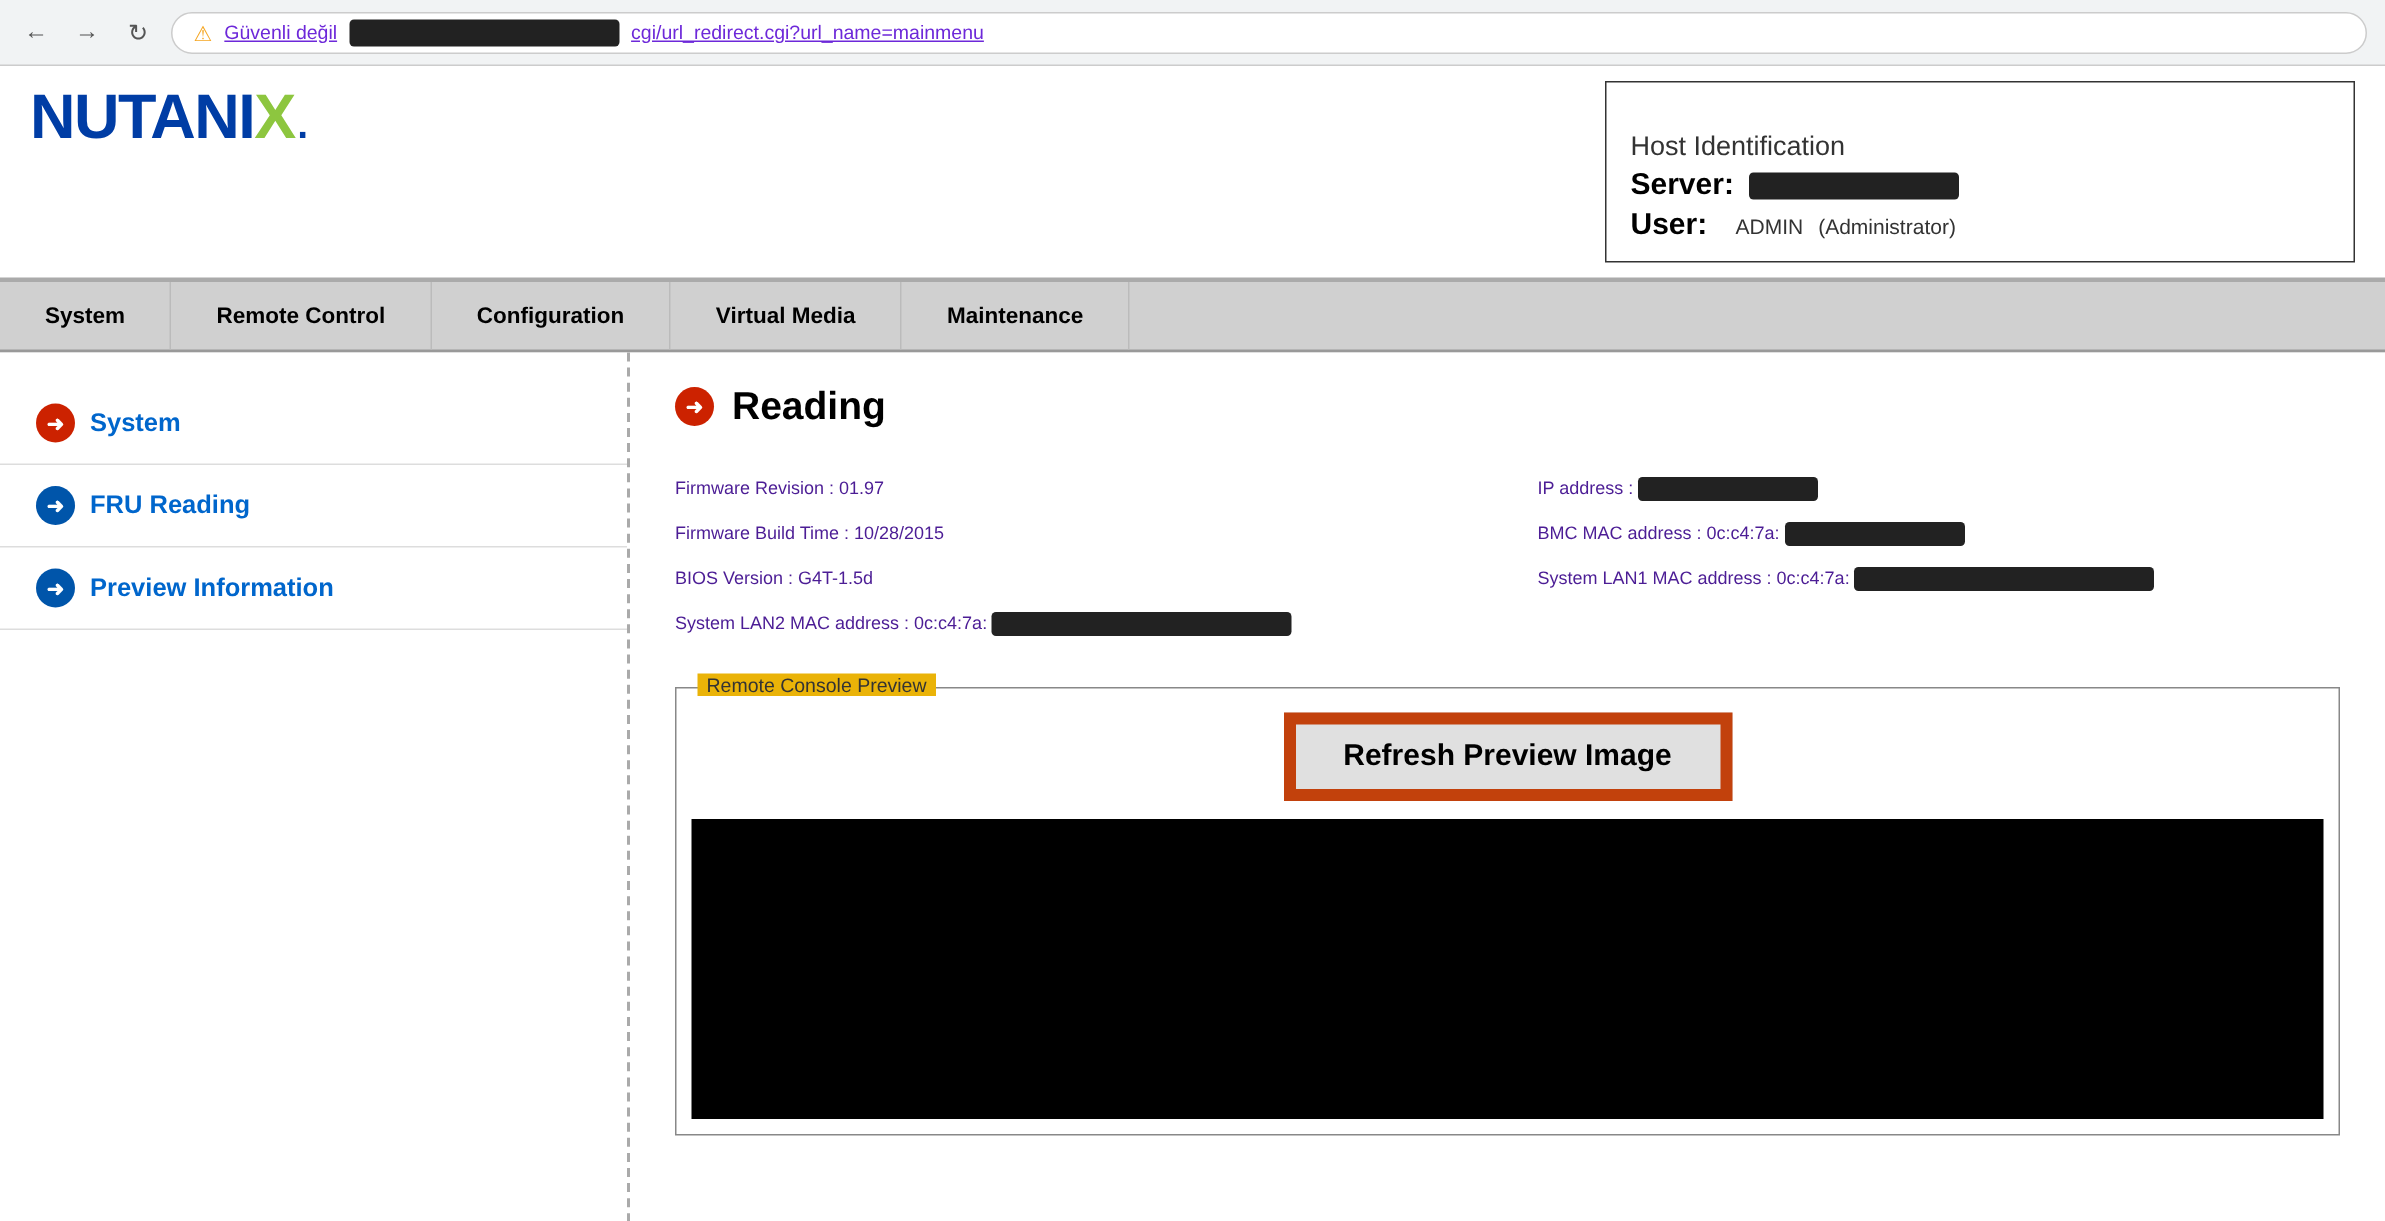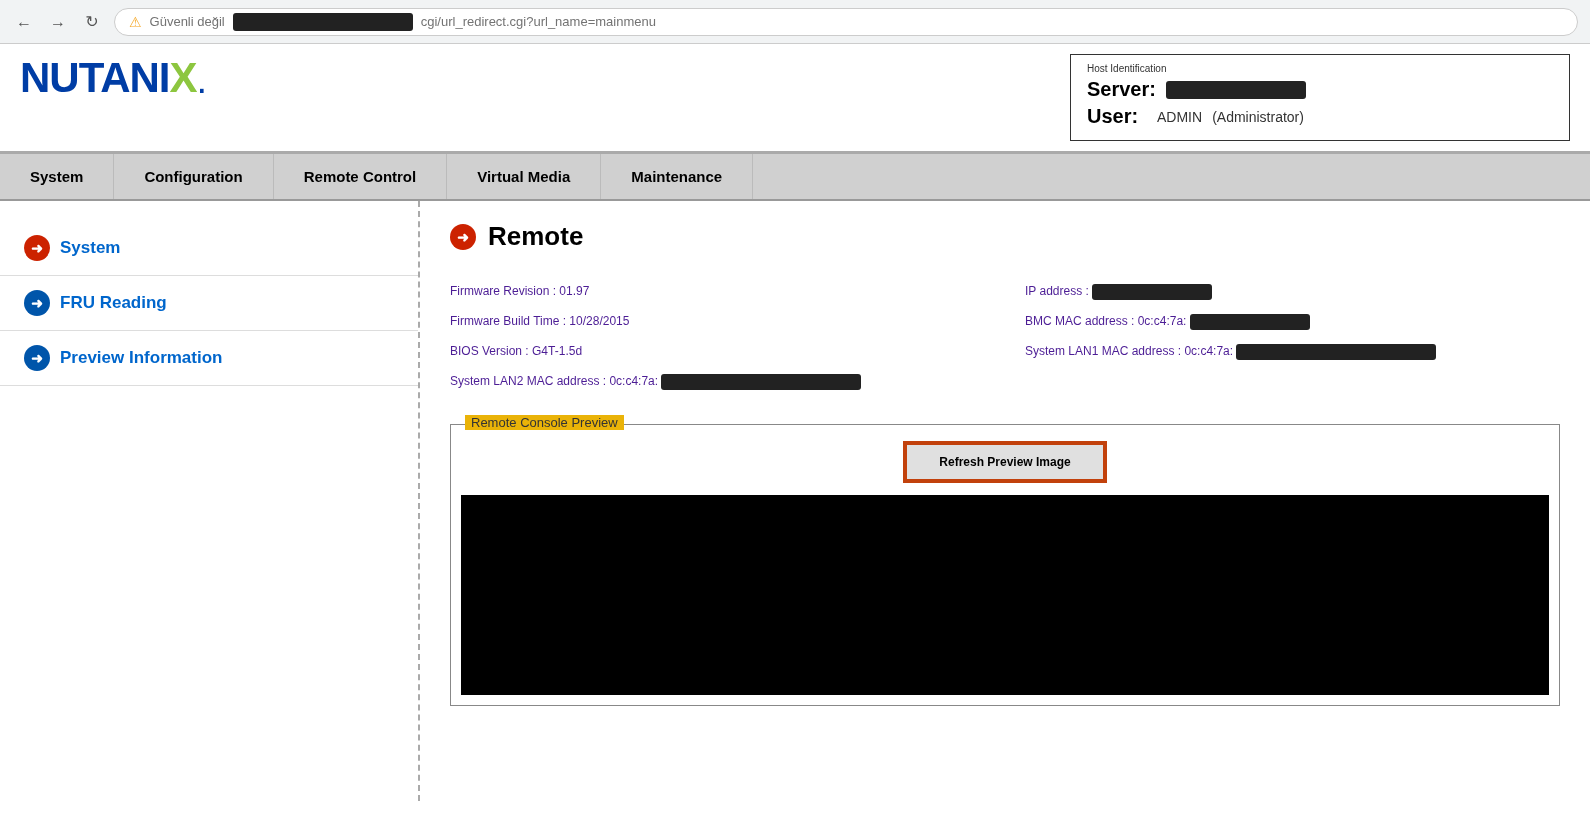--- a/index.html
+++ b/index.html
@@ -27,21 +27,21 @@
       border: 1px solid #ccc;
       border-radius: 20px;
       padding: 4px 14px;
       display: flex;
       align-items: center;
       gap: 8px;
       font-size: 13px;
       color: #333;
     }
     .warning-icon { color: #f5a623; font-size: 14px; }
-    .address-text { color: #737373; }
+    .address-text { color: #6d28d9; text-decoration: underline; }
     .redacted-bar {
       display: inline-block;
       width: 180px; height: 18px;
       background: #222;
       border-radius: 3px;
       vertical-align: middle;
     }
 
     
     .page-header {
@@ -70,23 +70,24 @@
       color: #003da5;
       font-size: 38px;
     }
 
     .host-identification {
       border: 1px solid #333;
       padding: 8px 16px;
       min-width: 500px;
     }
     .host-id-title {
-      font-size: 10px;
+      font-size: 18px;
       color: #333;
       margin-bottom: 4px;
+      margin-top: 24px;
     }
     .host-id-row {
       display: flex;
       align-items: center;
       gap: 10px;
       margin-bottom: 4px;
     }
     .host-label {
       font-weight: bold;
       font-size: 20px;
@@ -218,23 +219,23 @@
       color: #333;
     }
     .refresh-btn-row {
       display: flex;
       justify-content: center;
       margin-bottom: 12px;
       margin-top: 6px;
     }
     .refresh-btn {
       background: #e0e0e0;
-      border: 4px solid #c2410c;
+      border: 8px solid #c2410c;
       padding: 10px 32px;
-      font-size: 12px;
+      font-size: 20px;
       font-weight: bold;
       cursor: pointer;
       color: #000;
     }
     .console-screen {
       background: #000;
       height: 200px;
       width: 100%;
     }
   </style>
@@ -268,22 +269,22 @@
     <div class="host-id-row">
       <span class="host-label">User:</span>
       <span class="host-value">ADMIN</span>
       <span class="host-value">(Administrator)</span>
     </div>
   </div>
 </div>
 
 <nav class="nav-menu">
   <div class="nav-item">System</div>
+  <div class="nav-item">Remote Control</div>
   <div class="nav-item">Configuration</div>
-  <div class="nav-item">Remote Control</div>
   <div class="nav-item">Virtual Media</div>
   <div class="nav-item">Maintenance</div>
 </nav>
 
 <div class="content-area">
 
   <div class="sidebar">
     <div class="sidebar-item">
       <div class="arrow-icon">➜</div>
       <span>System</span>
@@ -295,21 +296,21 @@
     <div class="sidebar-item">
       <div class="arrow-icon arrow-icon-blue">➜</div>
       <span>Preview Information</span>
     </div>
   </div>
 
   <div class="main-panel">
 
     <div class="section-title">
       <div class="arrow-icon">➜</div>
-      <span>Remote</span>
+      <span>Reading</span>
     </div>
 
     <div class="info-grid">
       <div class="info-row">Firmware Revision : 01.97</div>
       <div class="info-row">
         <span>IP address :</span>
         <span class="redacted-inline"></span>
       </div>
       <div class="info-row">Firmware Build Time : 10/28/2015</div>
       <div class="info-row">

